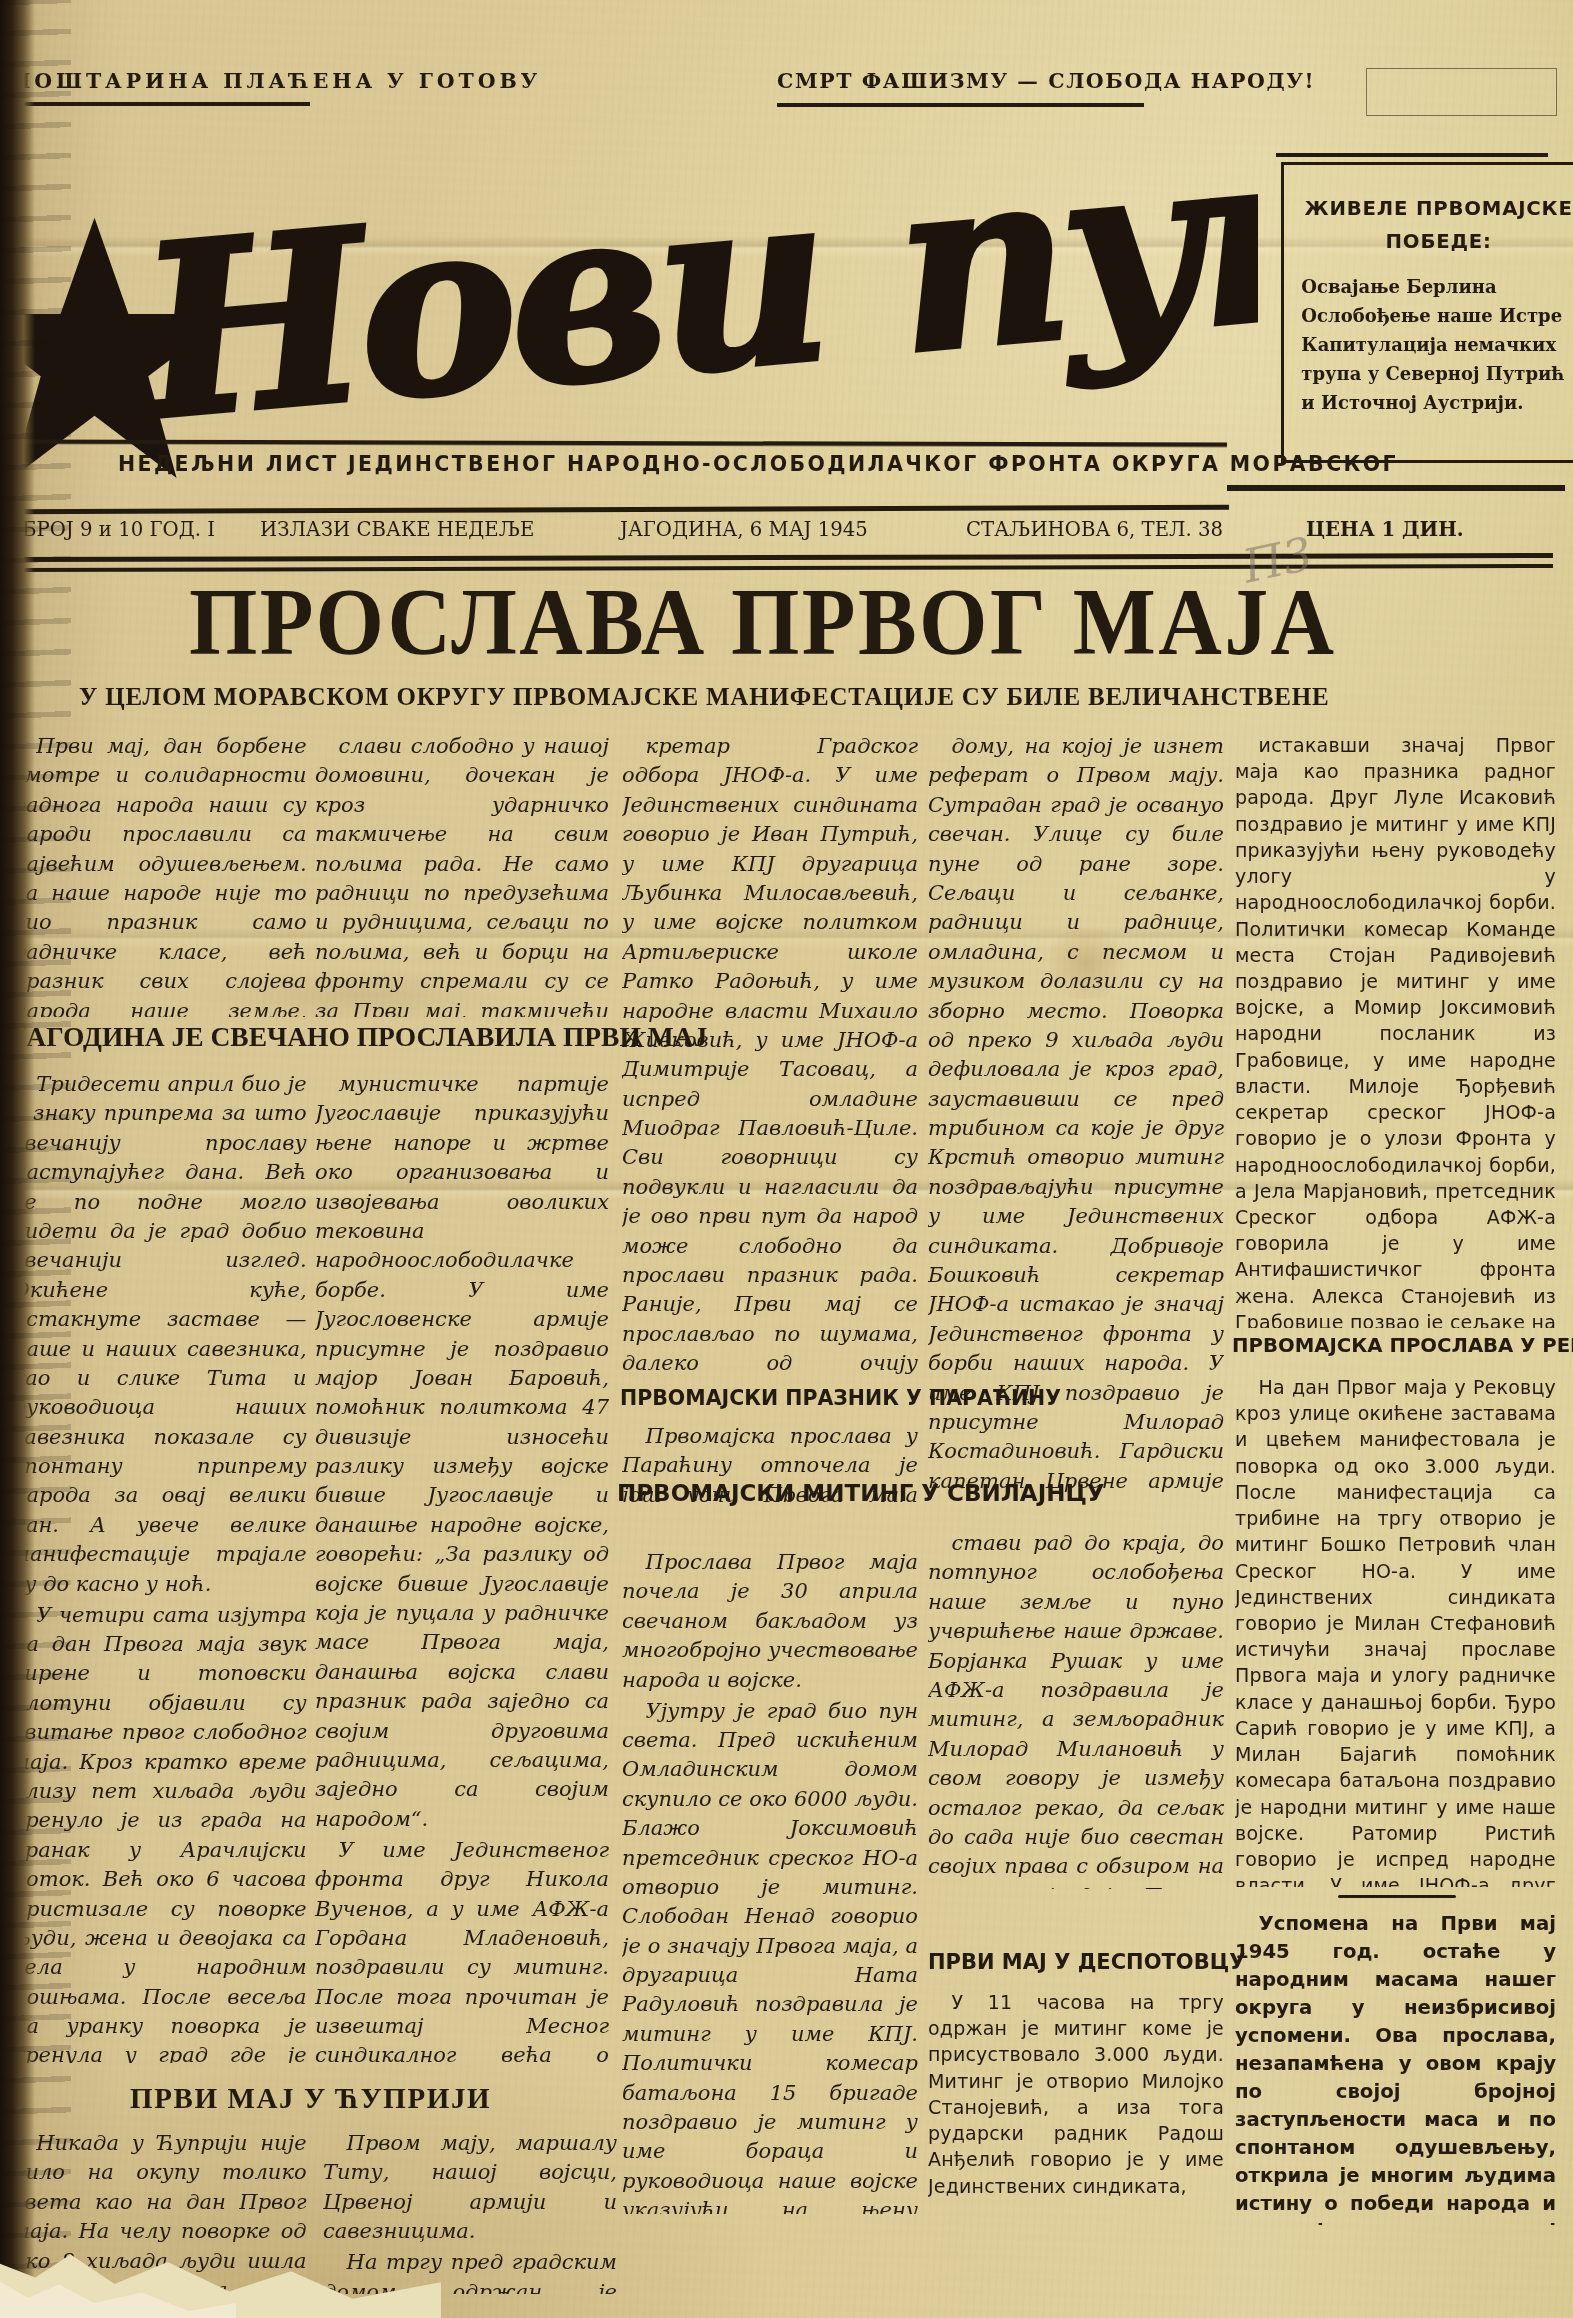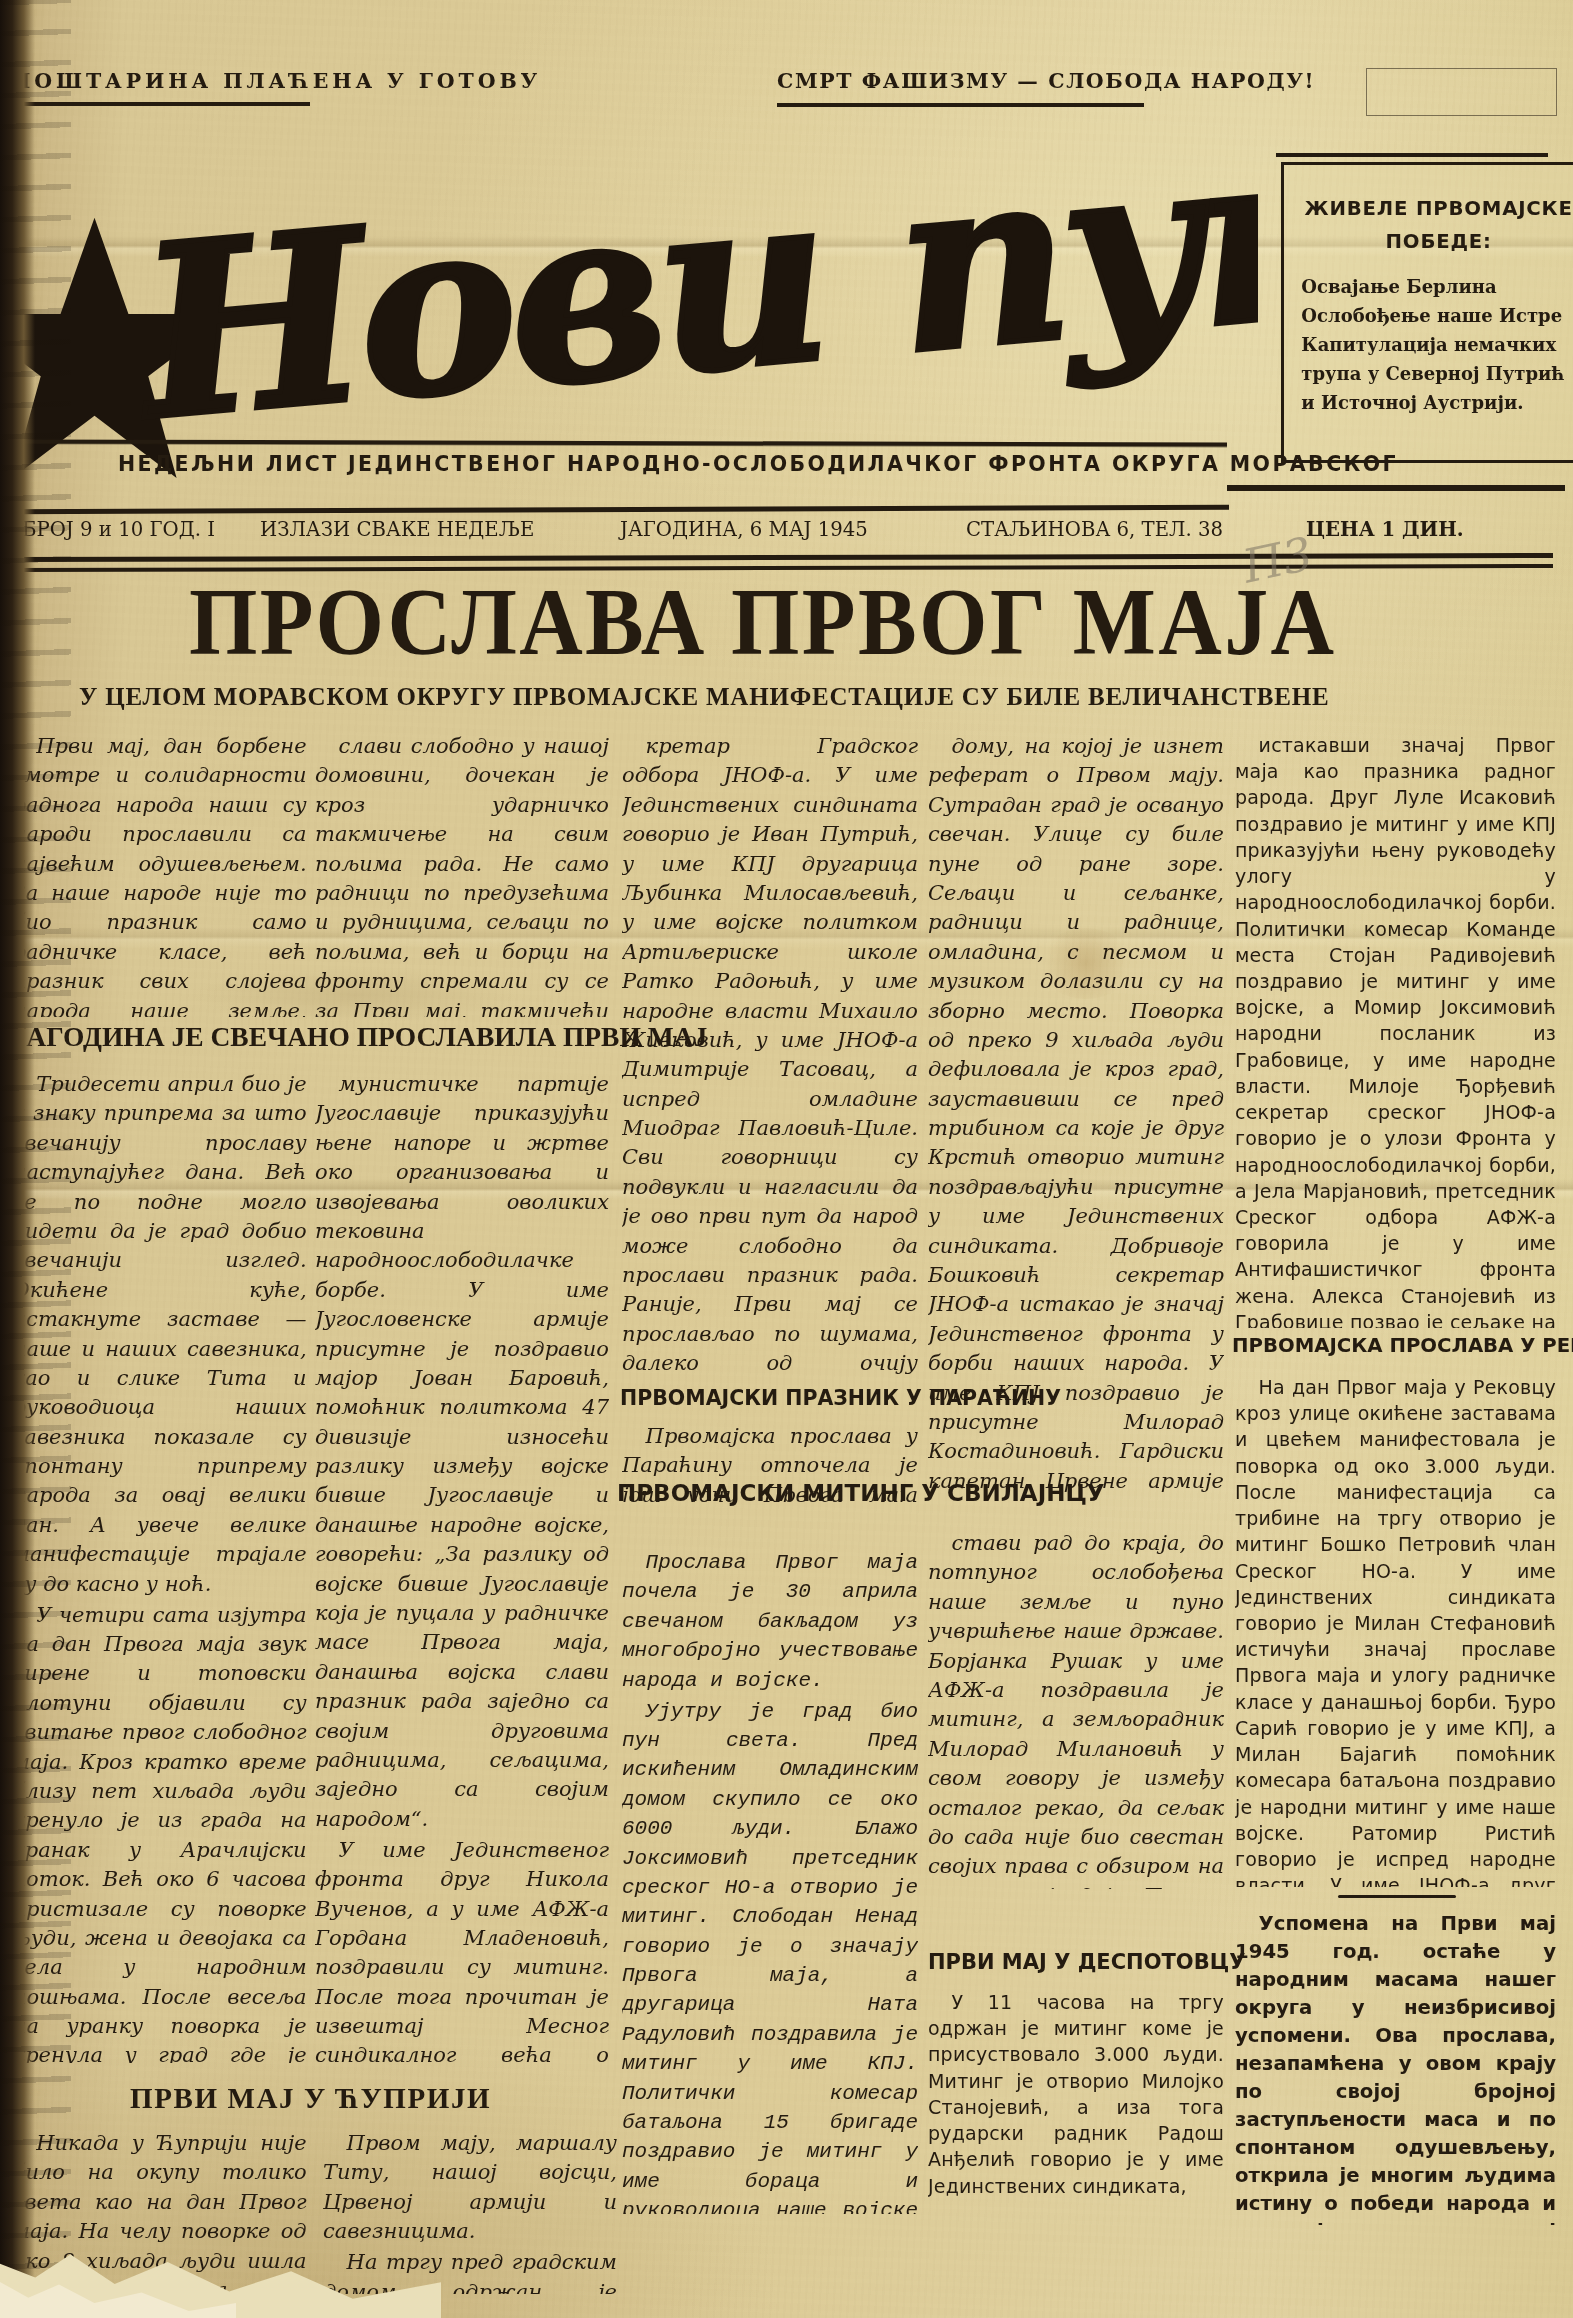--- a/index.html
+++ b/index.html
@@ -144,21 +144,21 @@
     </div>
 
   <div class="block ital" style="left:622px;top:732px;width:296px;height:647px;">
       <p>кретар Градског одбора ЈНОФ-а. У име Јединствених синдината говорио је Иван Путрић, у име КПЈ другарица Љубинка Милосављевић, у име војске политком Артиљериске школе Ратко Радоњић, у име народне власти Михаило Живковић, у име ЈНОФ-а Димитрије Тасовац, а испред омладине Миодраг Павловић-Циле. Сви говорници су подвукли и нагласили да је ово први пут да народ може слободно да прослави празник рада. Раније, Први мај се прослављао по шумама, далеко од очију реакционара и полицијског апарата, а у току овога рата с пушком у руци по планинама.</p>
     </div>
   <div class="smallhead" style="left:620px;top:1386px;width:299px;font-size:20.5px;">ПРВОМАЈСКИ ПРАЗНИК У ПАРАЋИНУ</div>
   <div class="block ital" style="left:622px;top:1422px;width:296px;height:80px;">
       <p>Првомајска прослава у Параћину отпочела је још уочи Првога маја свечаном академијом у Омладинском</p>
     </div>
   <div class="smallhead" style="left:617px;top:1480px;width:308px;font-size:23px;">ПРВОМАЈСКИ МИТИНГ У СВИЛАЈНЦУ</div>
-  <div class="block ital" style="left:622px;top:1548px;width:296px;height:666px;font-family:Liberation Mono, monospace;">
+  <div class="block ital" style="left:622px;top:1548px;width:296px;height:666px;">
       <p>Прослава Првог маја почела је 30 априла свечаном бакљадом уз многобројно учествовање народа и војске.</p>
       <p>Ујутру је град био пун света. Пред искићеним Омладинским домом скупило се око 6000 људи. Блажо Јоксимовић претседник среског НО-а отворио је митинг. Слободан Ненад говорио је о значају Првога маја, а другарица Ната Радуловић поздравила је митинг у име КПЈ. Политички комесар батаљона 15 бригаде поздравио је митинг у име бораца и руководиоца наше војске указујући на њену историску улогу у Народноослободилачком покрету.</p>
     </div>
 
   <div class="block ital" style="left:928px;top:732px;width:296px;height:769px;">
       <p>дому, на којој је изнет реферат о Првом мају. Сутрадан град је освануо свечан. Улице су биле пуне од ране зоре. Сељаци и сељанке, радници и раднице, омладина, с песмом и музиком долазили су на зборно место. Поворка од преко 9 хиљада људи дефиловала је кроз град, зауставивши се пред трибином са које је друг Крстић отворио митинг поздрављајући присутне у име Јединствених синдиката. Добривоје Бошковић секретар ЈНОФ-а истакао је значај Јединственог фронта у борби наших народа. У име КПЈ поздравио је присутне Милорад Костадиновић. Гардиски капетан Црвене армије Матијев поздрављајући митинг истакао је савез Совјетског Савеза и Југославије. Миле Станковић, секретар Среског НО-а говорио је у име народне власти, а друг мајор Балетић полкомесар 15 бригаде у име Југословенске армије. Омладинац Ђора Милић поздравио је митинг у име омладине, а другарица Милица Радовић у име АФЖ-а. Говорници су били одушевљено поздрављени, често прекидани од одушевљења народа.</p>
     </div>
   <div class="block ital" style="left:928px;top:1529px;width:296px;height:360px;">
       <p>стави рад до краја, до потпуног ослобођења наше земље и пуно учвршћење наше државе. Борјанка Рушак у име АФЖ-а поздравила је митинг, а земљорадник Милорад Милановић у свом говору је између осталог рекао, да сељак до сада није био свестан својих права с обзиром на жртве које даје. Позива сељаке да не слушају оне који шапћу проносећи лажне гласове да би разбили јединство и братство нашег народа, јединство радника и сељака, јединство града и села.</p>
     </div>

